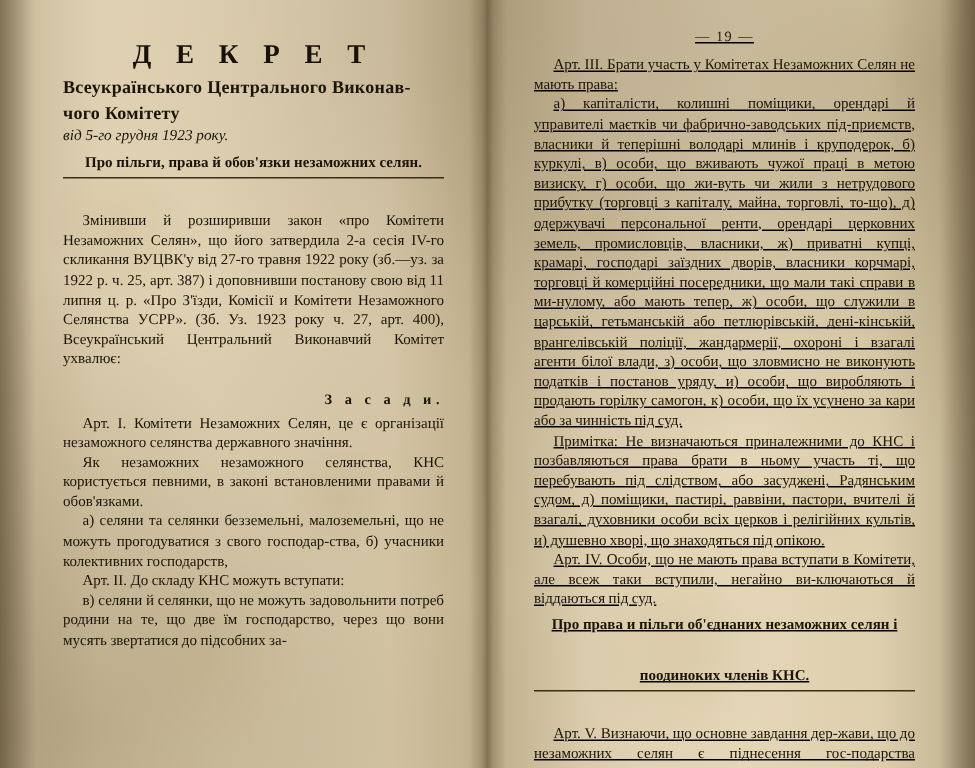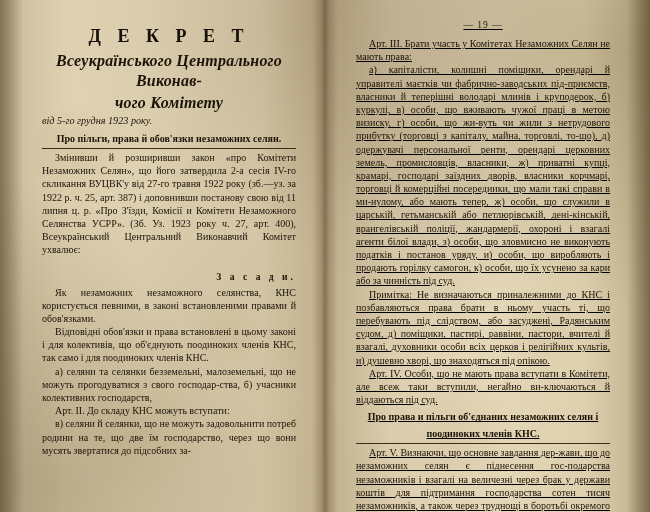--- a/index.html
+++ b/index.html
@@ -74,39 +74,37 @@
   }
   .doc-title {
     text-align: center;
     font-weight: bold;
     font-size: 18px;
     letter-spacing: 6px;
     margin: 6px 0 4px 0;
     color: #18110a;
   }
   .doc-subtitle {
-    text-align: center;
-    font-weight: bold;
-    font-size: 16px;
+    font-weight: bold;
+    font-size: 12px;
     line-height: 1.25;
     margin: 0 0 2px 0;
     letter-spacing: 0.2px;
-    font-style: italic;
   }
   .doc-date {
     text-align: left;
     font-style: italic;
     font-size: 10.2px;
     margin: 2px 0 7px 0;
   }
   .sec-head {
     text-align: center;
     font-weight: bold;
     font-size: 10px;
-    margin: 5px 0 2px 0;
+    margin: 5px 0 22px 0;
     line-height: 1.2;
   }
   .sec-head.rule {
     border-bottom: 1px solid #3a2d18;
     padding-bottom: 3px;
   }
   .center-small {
     text-align: right;
     font-weight: bold;
     font-size: 9.6px;
@@ -178,22 +176,22 @@
       <div class="doc-subtitle">Всеукраїнського Центрального Виконав-</div>
       <div class="doc-subtitle">чого Комітету</div>
       <div class="doc-date">від 5-го грудня 1923 року.</div>
 
       <div class="sec-head rule">Про пільги, права й обов'язки незаможних селян.</div>
 
       <p class="para">Змінивши й розширивши закон «про Комітети Незаможних Селян», що його затвердила 2-а сесія IV-го скликання ВУЦВК'у від 27-го травня 1922 року (зб.—уз. за 1922 р. ч. 25, арт. 387) і доповнивши постанову свою від 11 липня ц. р. «Про З'їзди, Комісії и Комітети Незаможного Селянства УСРР». (Зб. Уз. 1923 року ч. 27, арт. 400), Всеукраїнський Центральний Виконавчий Комітет ухвалює:</p>
 
       <div class="center-small">З а с а д и.</div>
 
+      <p class="para">Арт. I. Комітети Незаможних Селян, це є організації незаможного селянства державного значіння.</p>
       <p class="para">Як незаможних незаможного селянства, КНС користується певними, в законі встановленими правами й обов'язками.</p>
-      <p class="para">Відповідні обов'язки и права встановлені в цьому законі і для колективів, що об'єднують поодиноких членів КНС, так само і для поодиноких членів КНС.</p>
       <p class="para">а) селяни та селянки безземельні, малоземельні, що не можуть прогодуватися з свого господар-ства, б) учасники колективних господарств,</p>
       <p class="para">Арт. II. До складу КНС можуть вступати:</p>
       <p class="para">в) селяни й селянки, що не можуть задовольнити потреб родини на те, що две їм господарство, через що вони мусять звертатися до підсобних за-</p>
 
     </div>
   </div>
 
   <div class="page page-right">
     <div class="grain"></div>
     <div class="col">

